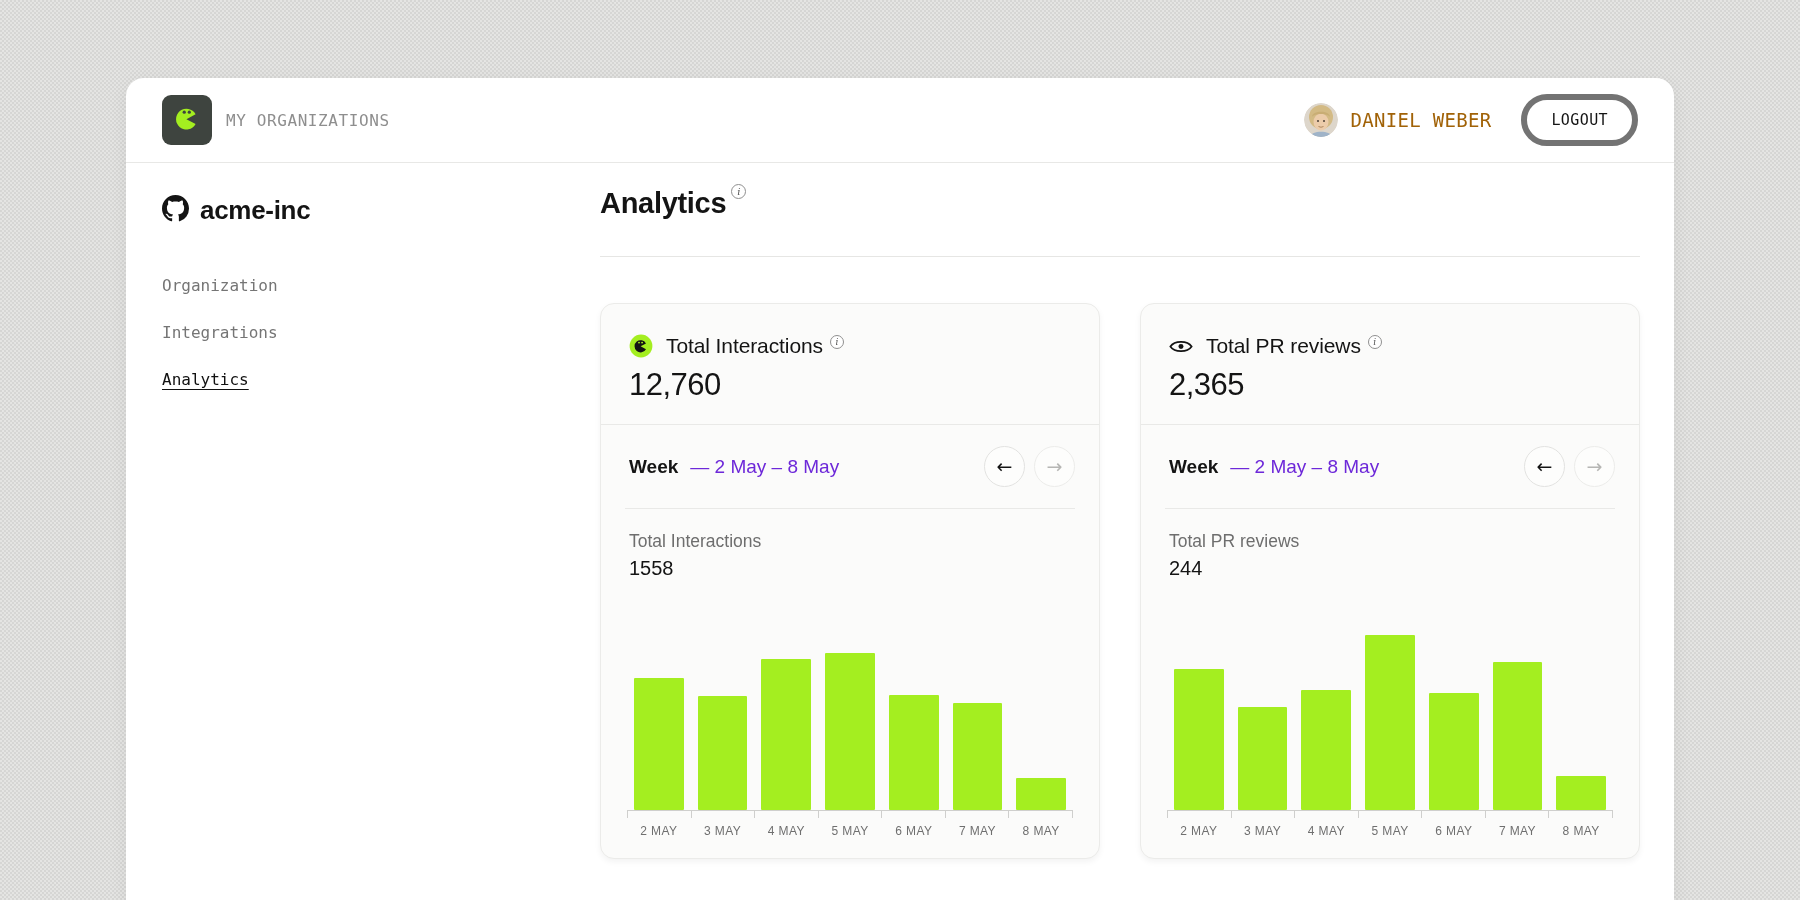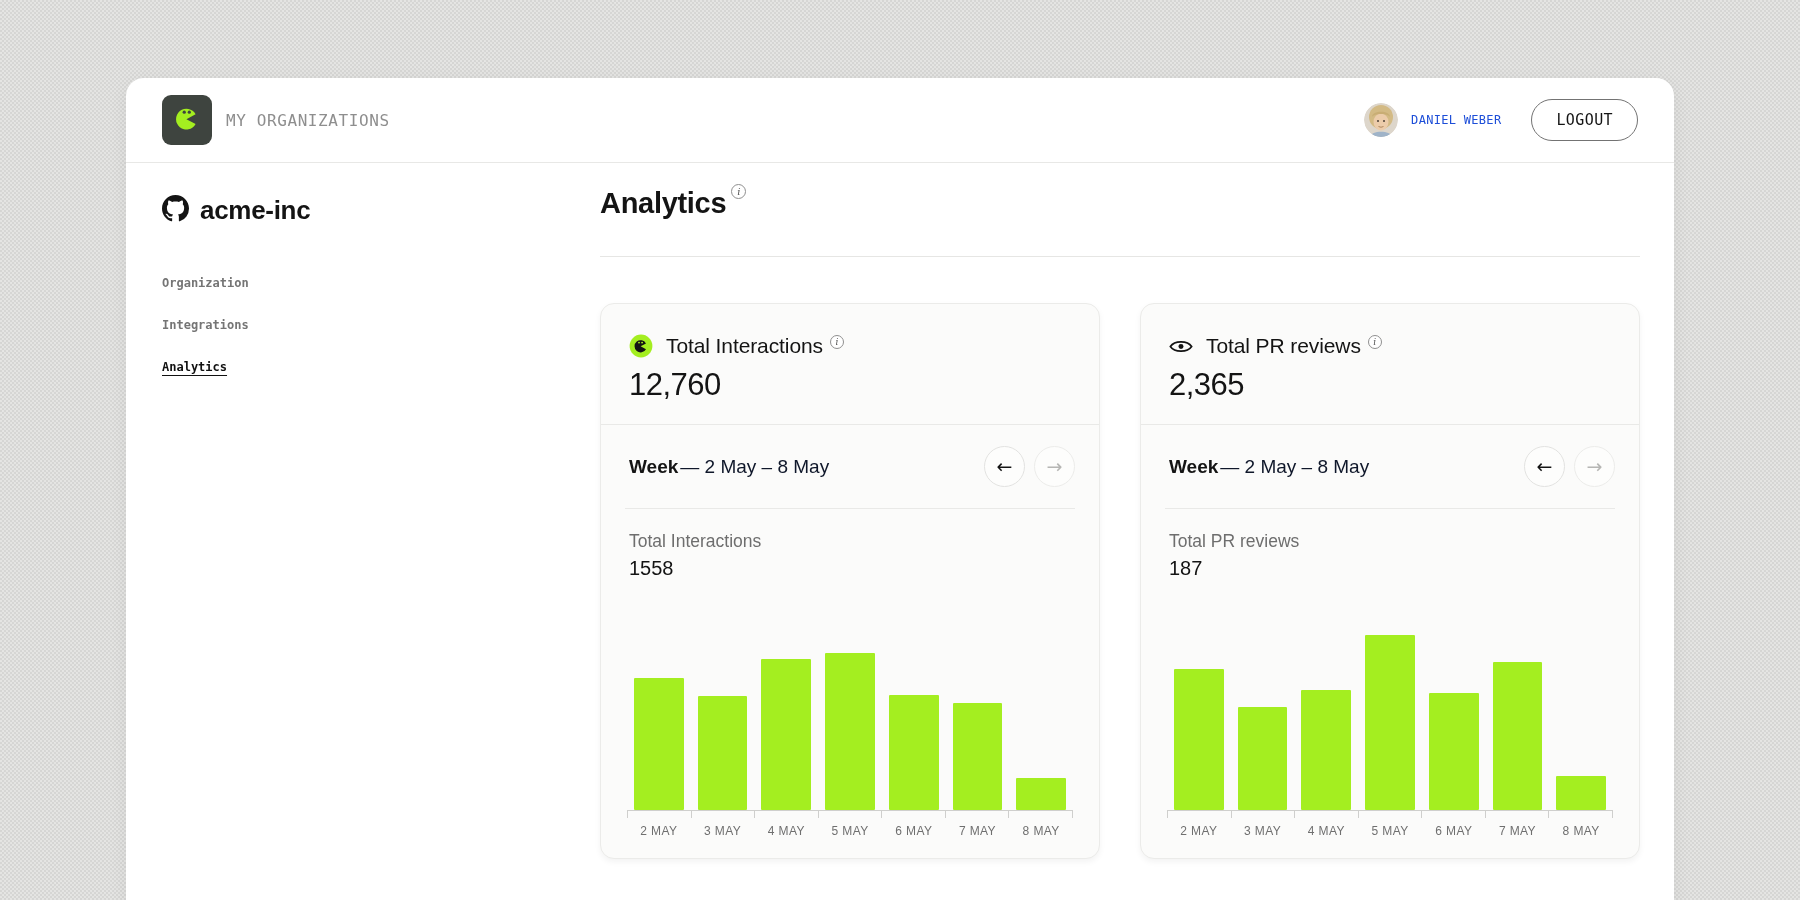--- a/index.html
+++ b/index.html
@@ -18,31 +18,31 @@
     display:flex; flex-direction:column;
   }
 
   
   .hdr { height:85px; flex:0 0 85px; display:flex; align-items:center; padding:0 36px; border-bottom:1px solid #e8e8e6; }
   .logo { width:50px; height:50px; border-radius:9px; background:#3e443f; display:flex; align-items:center; justify-content:center; cursor:pointer; }
   .org-label { margin-left:14px; font-family:"DejaVu Sans Mono", monospace; font-size:16px; letter-spacing:.6px; color:#8e8e8e; }
   .hdr-spacer { flex:1; }
   .user { display:flex; align-items:center; }
   .avatar { width:34px; height:34px; border-radius:50%; overflow:hidden; flex:0 0 34px; }
-  .user-name { margin-left:13px; font-family:"DejaVu Sans Mono", monospace; font-size:12px; font-weight:500; letter-spacing:.3px; color:#1d4ed8; }
+  .user-name { margin-left:13px; font-family:"DejaVu Sans Mono", monospace; font-size:19px; font-weight:500; letter-spacing:.3px; color:#a16207; }
   .logout-btn { margin-left:30px; font-family:"DejaVu Sans Mono", monospace; font-size:15px; letter-spacing:.4px; color:#141414;
-    background:#fff; border:1px solid #737373; border-radius:999px; padding:11px 24px; cursor:pointer; }
+    background:#fff; border:6px solid #737373; border-radius:999px; padding:11px 24px; cursor:pointer; }
 
   
   .panel-body { display:flex; flex:1; min-height:0; }
   aside { width:474px; flex:0 0 474px; padding:32px 0 0 36px; }
   .org-row { display:flex; align-items:center; gap:11px; }
   .org-name { font-size:26px; font-weight:700; letter-spacing:-.3px; }
   nav { margin-top:50px; }
-  .nav-item { display:block; font-family:"DejaVu Sans Mono", monospace; font-size:12px; color:#757575; margin-bottom:28px; cursor:pointer; text-decoration:none;font-weight:bold; }
+  .nav-item { display:block; font-family:"DejaVu Sans Mono", monospace; font-size:16px; color:#757575; margin-bottom:28px; cursor:pointer; text-decoration:none; }
   .nav-item.active { color:#111; text-decoration:underline; text-underline-offset:4px; }
 
   main { flex:1; padding:23px 34px 0 0; }
   .title-row { display:flex; align-items:flex-start; }
   h1 { font-size:29px; font-weight:700; letter-spacing:-.3px; line-height:34px; }
   .info-badge {
     display:inline-flex; align-items:center; justify-content:center;
     width:15px; height:15px; border:1px solid #8f8f8f; border-radius:50%;
     font-family:"DejaVu Serif", serif; font-style:italic; font-size:10px; line-height:1; color:#555;
     margin-left:5px; cursor:pointer; background:#fff;
@@ -58,21 +58,21 @@
   .card-title-row { display:flex; align-items:center; }
   .card-ic { width:24px; height:24px; display:flex; align-items:center; justify-content:center; margin-right:13px; }
   .card-title { font-size:21px; font-weight:500; color:#141414; letter-spacing:-.1px; }
   .card-title-row .info-badge { margin-left:7px; margin-top:-8px; width:14px; height:14px; font-size:9px; }
   .card-total { font-size:31px; font-weight:400; letter-spacing:-.5px; margin-top:9px; }
   .hr { height:1px; background:#e9e9e7; margin-top:21px; }
 
   .week-row { height:83px; flex:0 0 83px; display:flex; align-items:center; justify-content:space-between; padding:0 24px 0 28px; }
   .week-text { font-size:19px; }
   .week-text b { font-weight:700; }
-  .week-range { color:#0f172a; margin-left:2px; }
+  .week-range { color:#6d28d9; margin-left:12px; }
   .arrows { display:flex; gap:9px; }
   .arrow-btn { width:41px; height:41px; border-radius:50%; border:1px solid #e2e2e0; background:#fdfdfc;
     font-family:"DejaVu Sans", sans-serif; font-size:19px; color:#141414; cursor:pointer; display:flex; align-items:center; justify-content:center; padding-bottom:2px; }
   .arrow-btn.disabled { color:#b6b6b4; border-color:#ececea; }
   .hr-inset { height:1px; background:#e9e9e7; margin:0 24px; }
 
   .stat { padding:22px 28px 0 28px; }
   .stat-label { font-size:17.5px; color:#6e6e6e; }
   .stat-value { font-size:20px; font-weight:400; color:#141414; margin-top:5px; }
 
@@ -263,21 +263,21 @@
             </div>
             <div class="arrows">
               <button class="arrow-btn">←</button>
               <button class="arrow-btn disabled">→</button>
             </div>
           </div>
           <div class="hr-inset"></div>
 
           <div class="stat">
             <div class="stat-label">Total PR reviews</div>
-            <div class="stat-value">187</div>
+            <div class="stat-value">244</div>
           </div>
 
           <div class="chart">
             <div class="bars">
                 <div class="bar-cell">
                   <div class="bar" style="height: 141px; background: rgb(164, 238, 32);"></div>
                 </div>
                 <div class="bar-cell">
                   <div class="bar" style="height: 103px; background: rgb(164, 238, 32);"></div>
                 </div>

